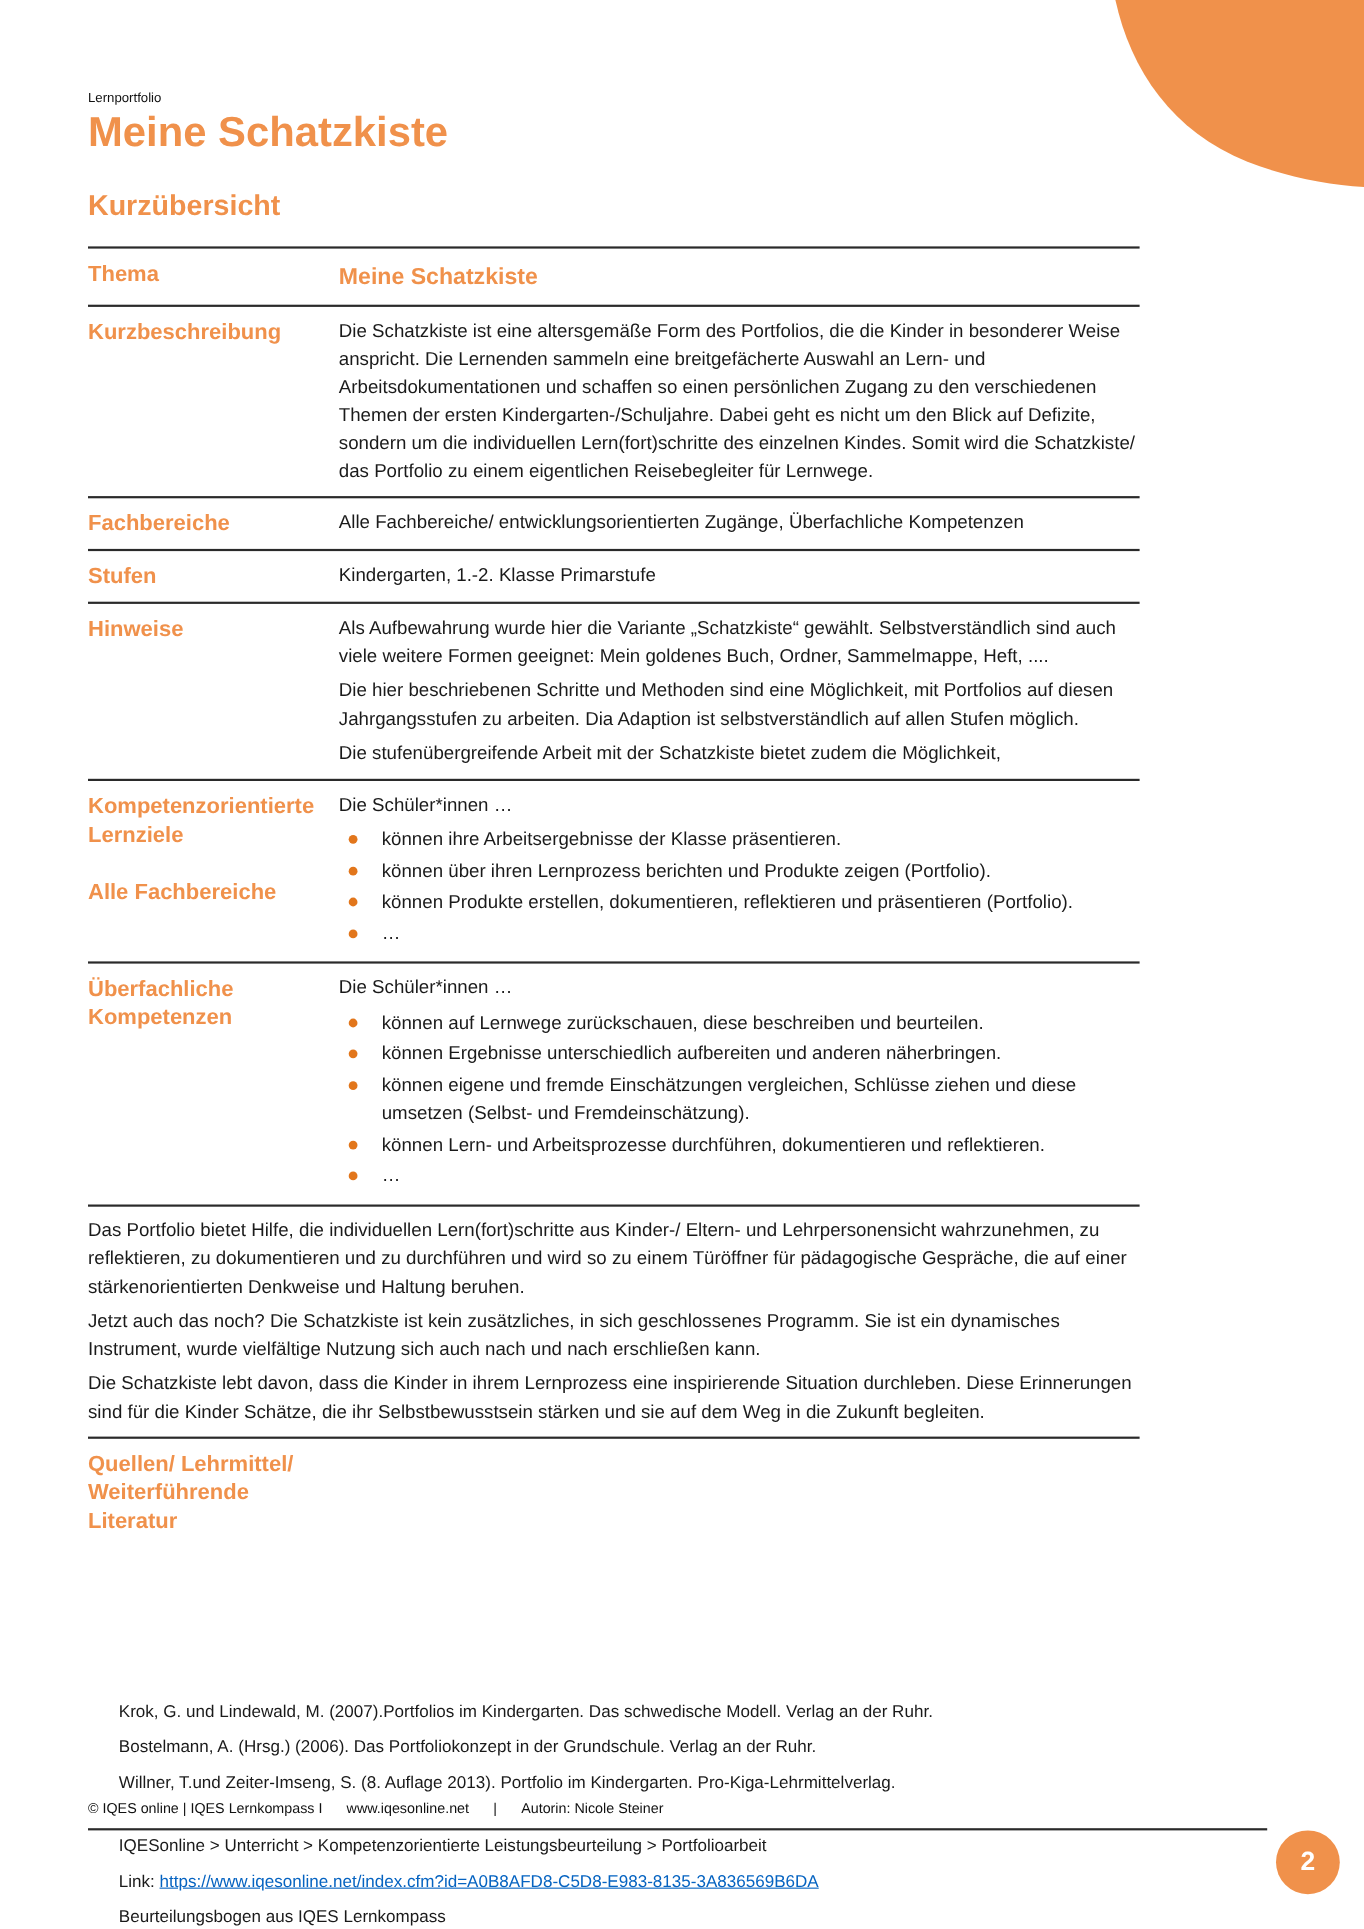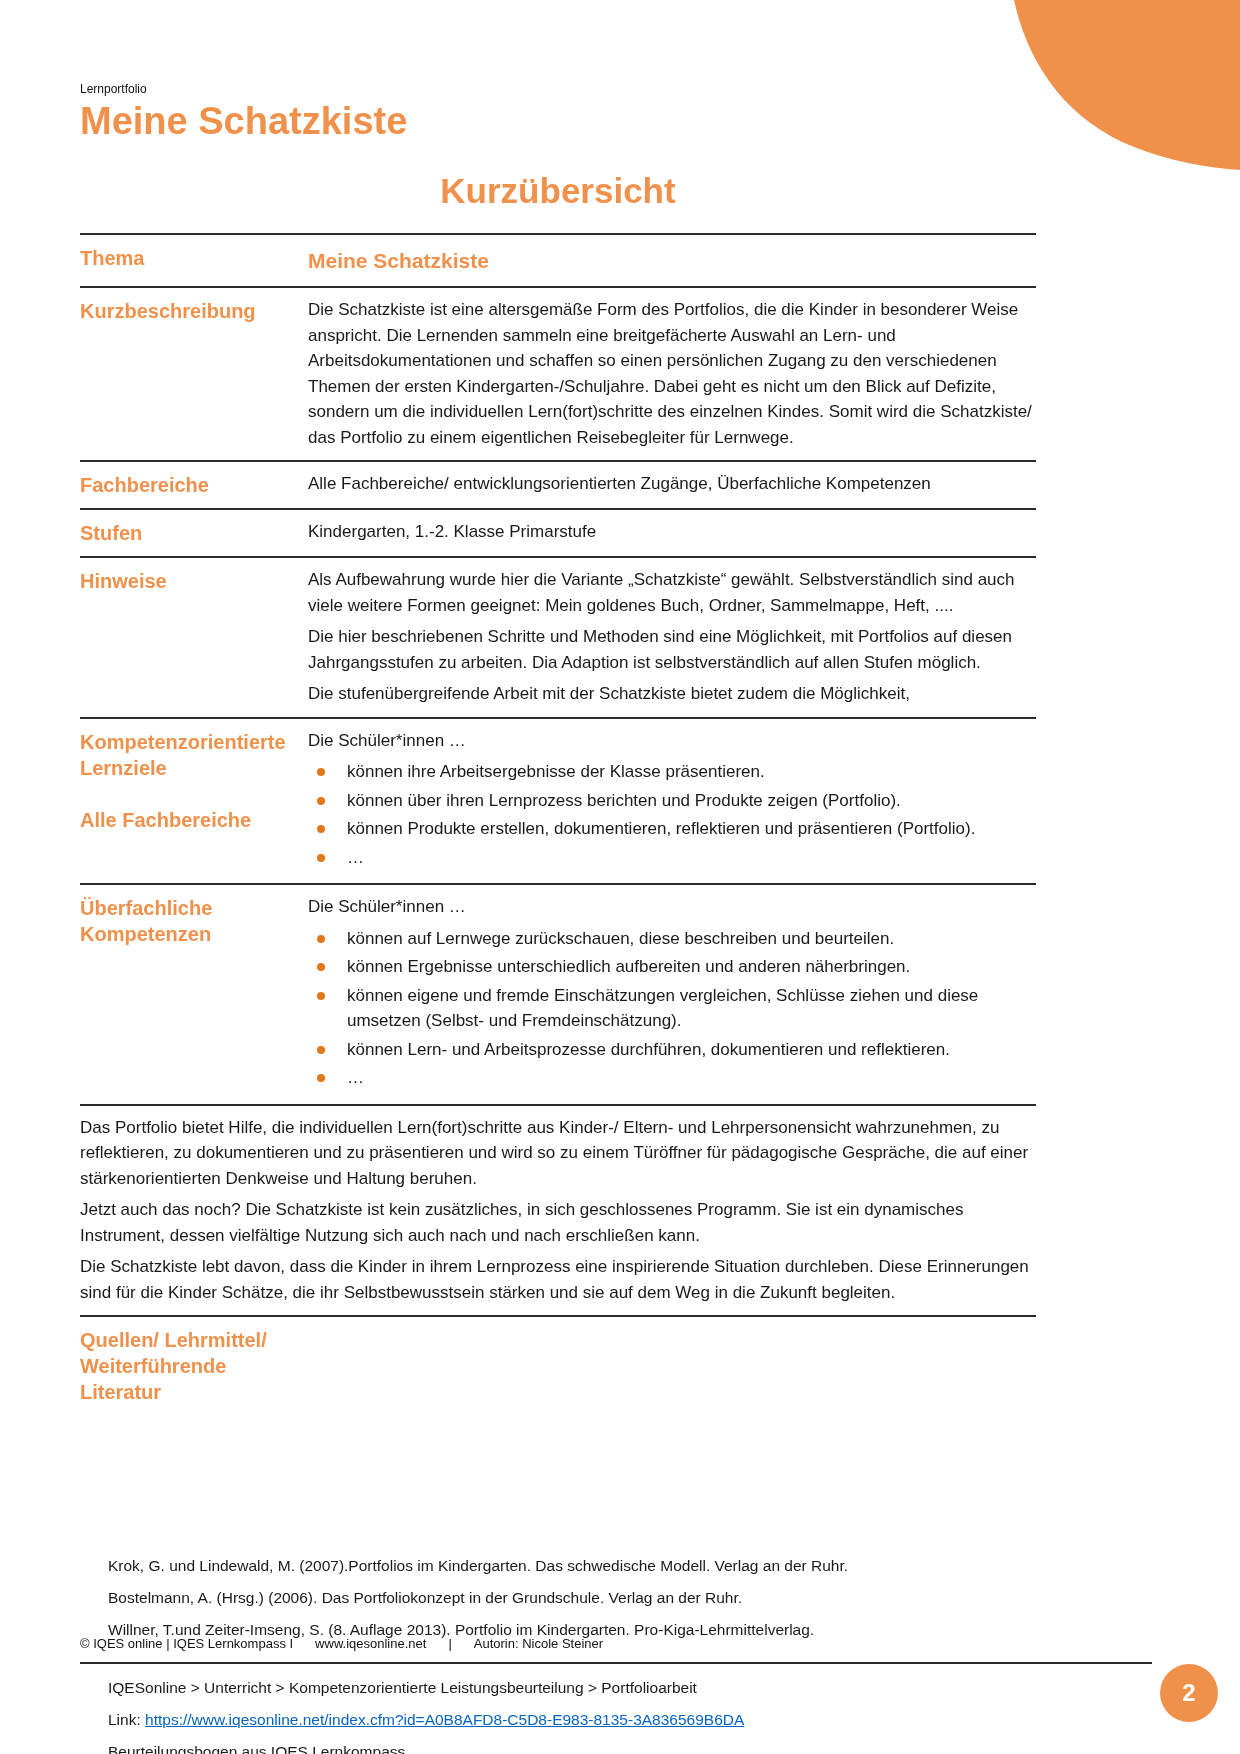--- a/index.html
+++ b/index.html
@@ -5,21 +5,21 @@
   html,body { margin:0; padding:0; background:#ffffff; }
   .page {
     position:relative; width:1240px; height:1754px; background:#ffffff;
     font-family:"Liberation Sans","DejaVu Sans",sans-serif; color:#1a1a1a;
     overflow:hidden;
   }
   .blob { position:absolute; top:0; right:0; width:236px; height:172px; display:block; }
   .content { position:absolute; left:80px; top:0; width:956px; }
   .eyebrow { padding-top:82px; font-size:12px; color:#111; }
   .doc-title { margin:4px 0 0; font-size:38px; line-height:1.12; font-weight:700; color:var(--accent); }
-  .section-title { margin:28px 0 0; font-size:35px; font-weight:700; color:var(--accent);text-align:center; }
+  .section-title { margin:28px 0 0; font-size:26px; font-weight:700; color:var(--accent); }
 
   .overview-table { margin-top:22px; border-top:2px solid #2a2a2a; }
   .trow { display:flex; border-bottom:2px solid #2a2a2a; padding:9px 0 10px; }
   .trow:last-child { border-bottom:none;flex-direction:column; }
   .tlabel { flex:0 0 228px; width:228px; color:var(--accent); font-weight:700; font-size:20px; line-height:1.3; padding-top:1px; }
   .tlabel-block + .tlabel-block { margin-top:26px; }
   .tcontent { flex:1; font-size:17px; line-height:1.5; }
 
   .cell-title { margin:1px 0 0; font-size:21px; font-weight:700; color:var(--accent); }
   p.body-p { margin:0 0 6px; }
@@ -126,22 +126,22 @@
               <li>können auf Lernwege zurückschauen, diese beschreiben und beurteilen.</li>
               <li>können Ergebnisse unterschiedlich aufbereiten und anderen näherbringen.</li>
               <li>können eigene und fremde Einschätzungen vergleichen, Schlüsse ziehen und diese umsetzen (Selbst- und Fremdeinschätzung).</li>
               <li>können Lern- und Arbeitsprozesse durchführen, dokumentieren und reflektieren.</li>
               <li>…</li>
             </ul>
           </div>
         </div>
         <div class="trow">
           <div class="tcontent">
-            <p class="body-p">Das Portfolio bietet Hilfe, die individuellen Lern(fort)schritte aus Kinder-/ Eltern- und Lehrpersonensicht wahrzunehmen, zu reflektieren, zu dokumentieren und zu präsentieren und wird so zu einem Türöffner für pädagogische Gespräche, die auf einer stärkenorientierten Denkweise und Haltung beruhen.</p>
-            <p class="body-p">Jetzt auch das noch? Die Schatzkiste ist kein zusätzliches, in sich geschlossenes Programm. Sie ist ein dynamisches Instrument, dessen vielfältige Nutzung sich auch nach und nach erschließen kann.</p>
+            <p class="body-p">Das Portfolio bietet Hilfe, die individuellen Lern(fort)schritte aus Kinder-/ Eltern- und Lehrpersonensicht wahrzunehmen, zu reflektieren, zu dokumentieren und zu durchführen und wird so zu einem Türöffner für pädagogische Gespräche, die auf einer stärkenorientierten Denkweise und Haltung beruhen.</p>
+            <p class="body-p">Jetzt auch das noch? Die Schatzkiste ist kein zusätzliches, in sich geschlossenes Programm. Sie ist ein dynamisches Instrument, wurde vielfältige Nutzung sich auch nach und nach erschließen kann.</p>
             <p class="body-p">Die Schatzkiste lebt davon, dass die Kinder in ihrem Lernprozess eine inspirierende Situation durchleben. Diese Erinnerungen sind für die Kinder Schätze, die ihr Selbstbewusstsein stärken und sie auf dem Weg in die Zukunft begleiten.</p>
           </div>
         </div>
         <div class="trow">
           <div class="tlabel">
             <div class="tlabel-block">Quellen/ Lehrmittel/ Weiterführende Literatur</div>
           </div>
           <div class="tcontent">
             <p class="body-p small">Krok, G. und Lindewald, M. (2007).Portfolios im Kindergarten. Das schwedische Modell. Verlag an der Ruhr.</p>
             <p class="body-p small">Bostelmann, A. (Hrsg.) (2006). Das Portfoliokonzept in der Grundschule. Verlag an der Ruhr.</p>

